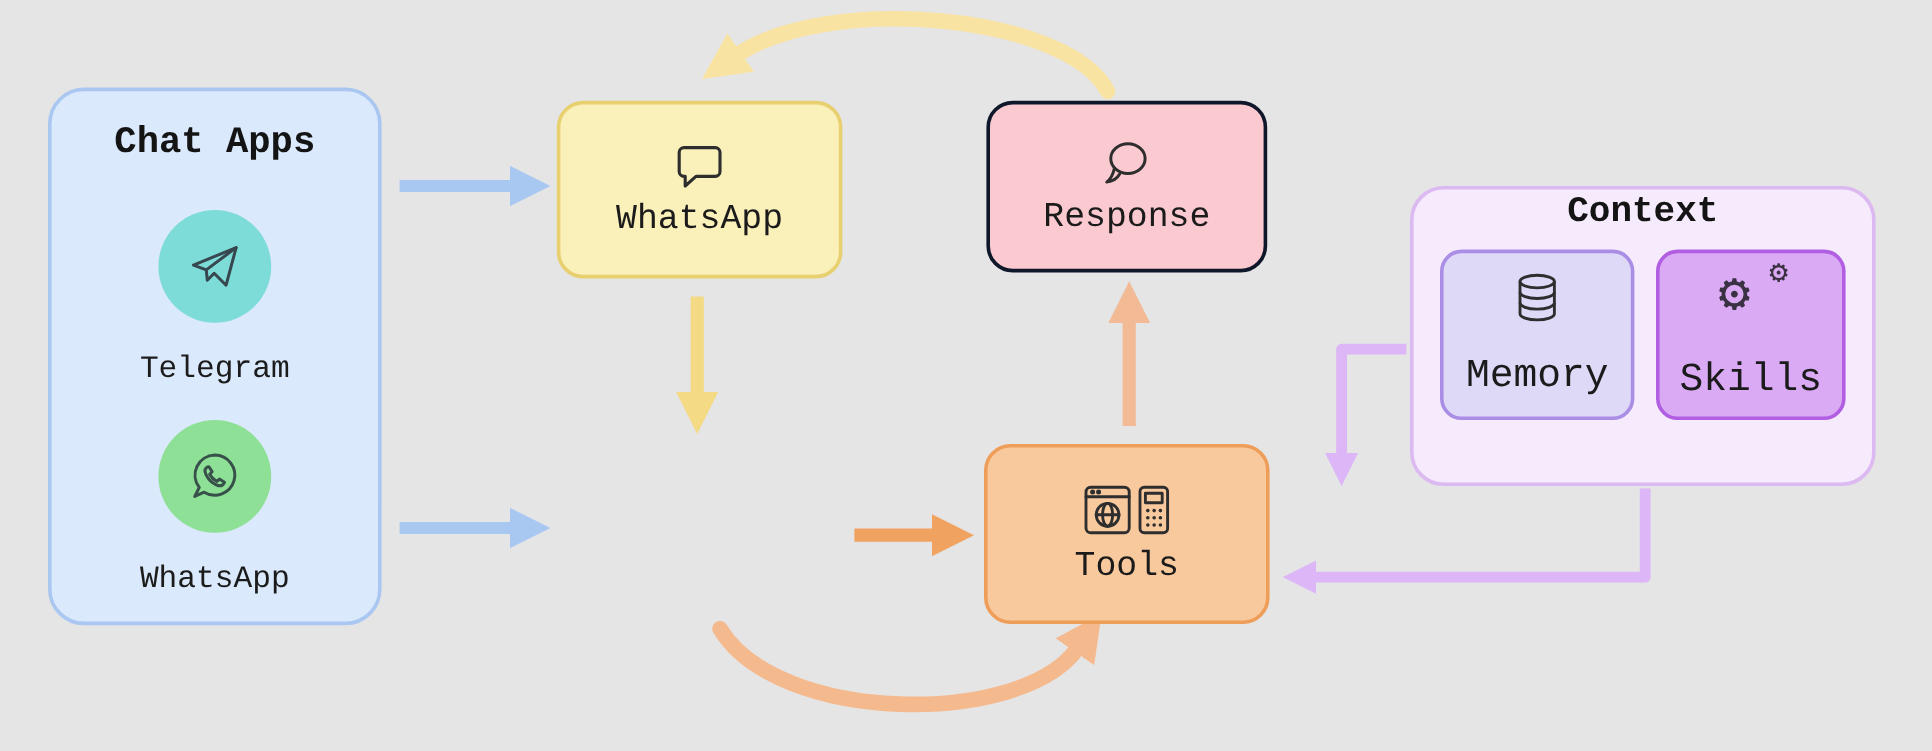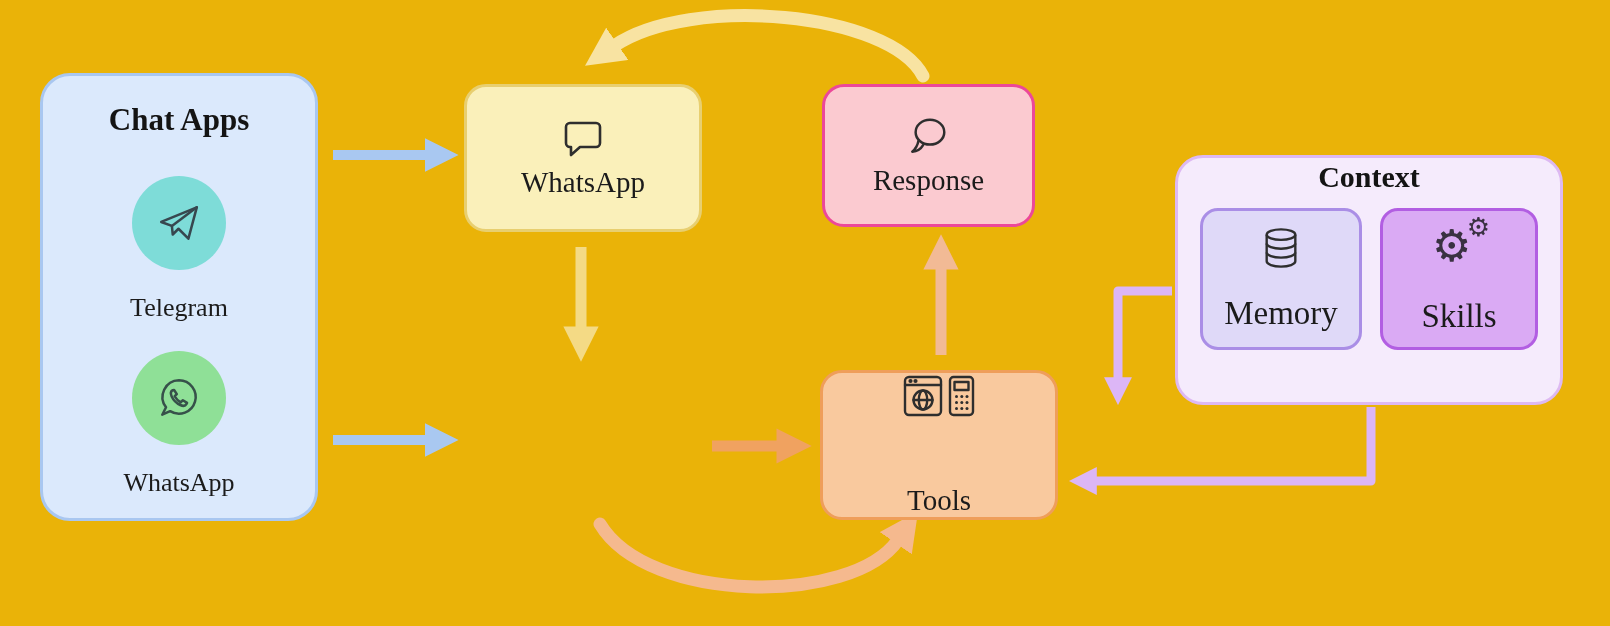--- a/index.html
+++ b/index.html
@@ -1,41 +1,41 @@
 <!DOCTYPE html>
 <html><head>
 <meta charset="utf-8">
 <style>
   html,body{margin:0;padding:0;background:#ffffff;}
   #canvas{
-    position:relative;width:1610px;height:626px;background:#eab308;overflow:hidden;
-    font-family:Liberation Serif, serif;color:#1b1b1b;
+    position:relative;width:1610px;height:626px;background:#e5e5e5;overflow:hidden;
+    font-family:Liberation Mono, monospace;color:#1b1b1b;
   }
   .arrows{position:absolute;left:0;top:0;z-index:0;}
   .panel,.node{position:absolute;z-index:1;box-sizing:border-box;}
   
   .chat-apps{
     left:40px;top:73px;width:278px;height:448px;border-radius:30px;
     background:#dbe9fc;border:3px solid #a9c7f0;
     display:flex;flex-direction:column;align-items:center;
   }
   .chat-apps .panel-title{margin-top:26px;font-size:31px;font-weight:600;color:#141414;}
   .app-circle{width:94px;height:94px;border-radius:50%;display:flex;align-items:center;justify-content:center;}
   .circle-telegram{background:#7edcd8;margin-top:38px;}
   .circle-whatsapp{background:#8fe097;margin-top:28px;}
   .app-label{margin-top:23px;font-size:26px;color:#1b1b1b;}
   
   .node{
     display:flex;flex-direction:column;align-items:center;justify-content:center;gap:7px;
     border-radius:22px;
   }
   .node-message{left:464px;top:84px;width:238px;height:148px;background:#faf0ba;border:3px solid #e8cf70;}
-  .node-response{left:822px;top:84px;width:213px;height:143px;background:#fbcad0;border:3px solid #ec4899;}
+  .node-response{left:822px;top:84px;width:234px;height:143px;background:#fbcad0;border:3px solid #0f172a;}
   .node-llm{left:464px;top:370px;width:238px;height:150px;background:#fcdaaa;border:3px solid #f2a963;}
-  .node-tools{left:820px;top:370px;width:238px;height:150px;background:#f9c99e;border:3px solid #ef9e5a;justify-content:space-between;}
+  .node-tools{left:820px;top:370px;width:238px;height:150px;background:#f9c99e;border:3px solid #ef9e5a;}
   .node-label{font-size:29px;color:#1b1b1b;}
   .agent-loop{
     position:absolute;left:645px;top:283px;width:230px;text-align:center;z-index:1;
     font-size:31px;font-weight:600;color:#141414;
   }
   
   .context{
     left:1175px;top:155px;width:388px;height:250px;border-radius:28px;
     background:#f5ebfc;border:3px solid #ddb9f2;
     display:flex;flex-direction:column;align-items:center;

